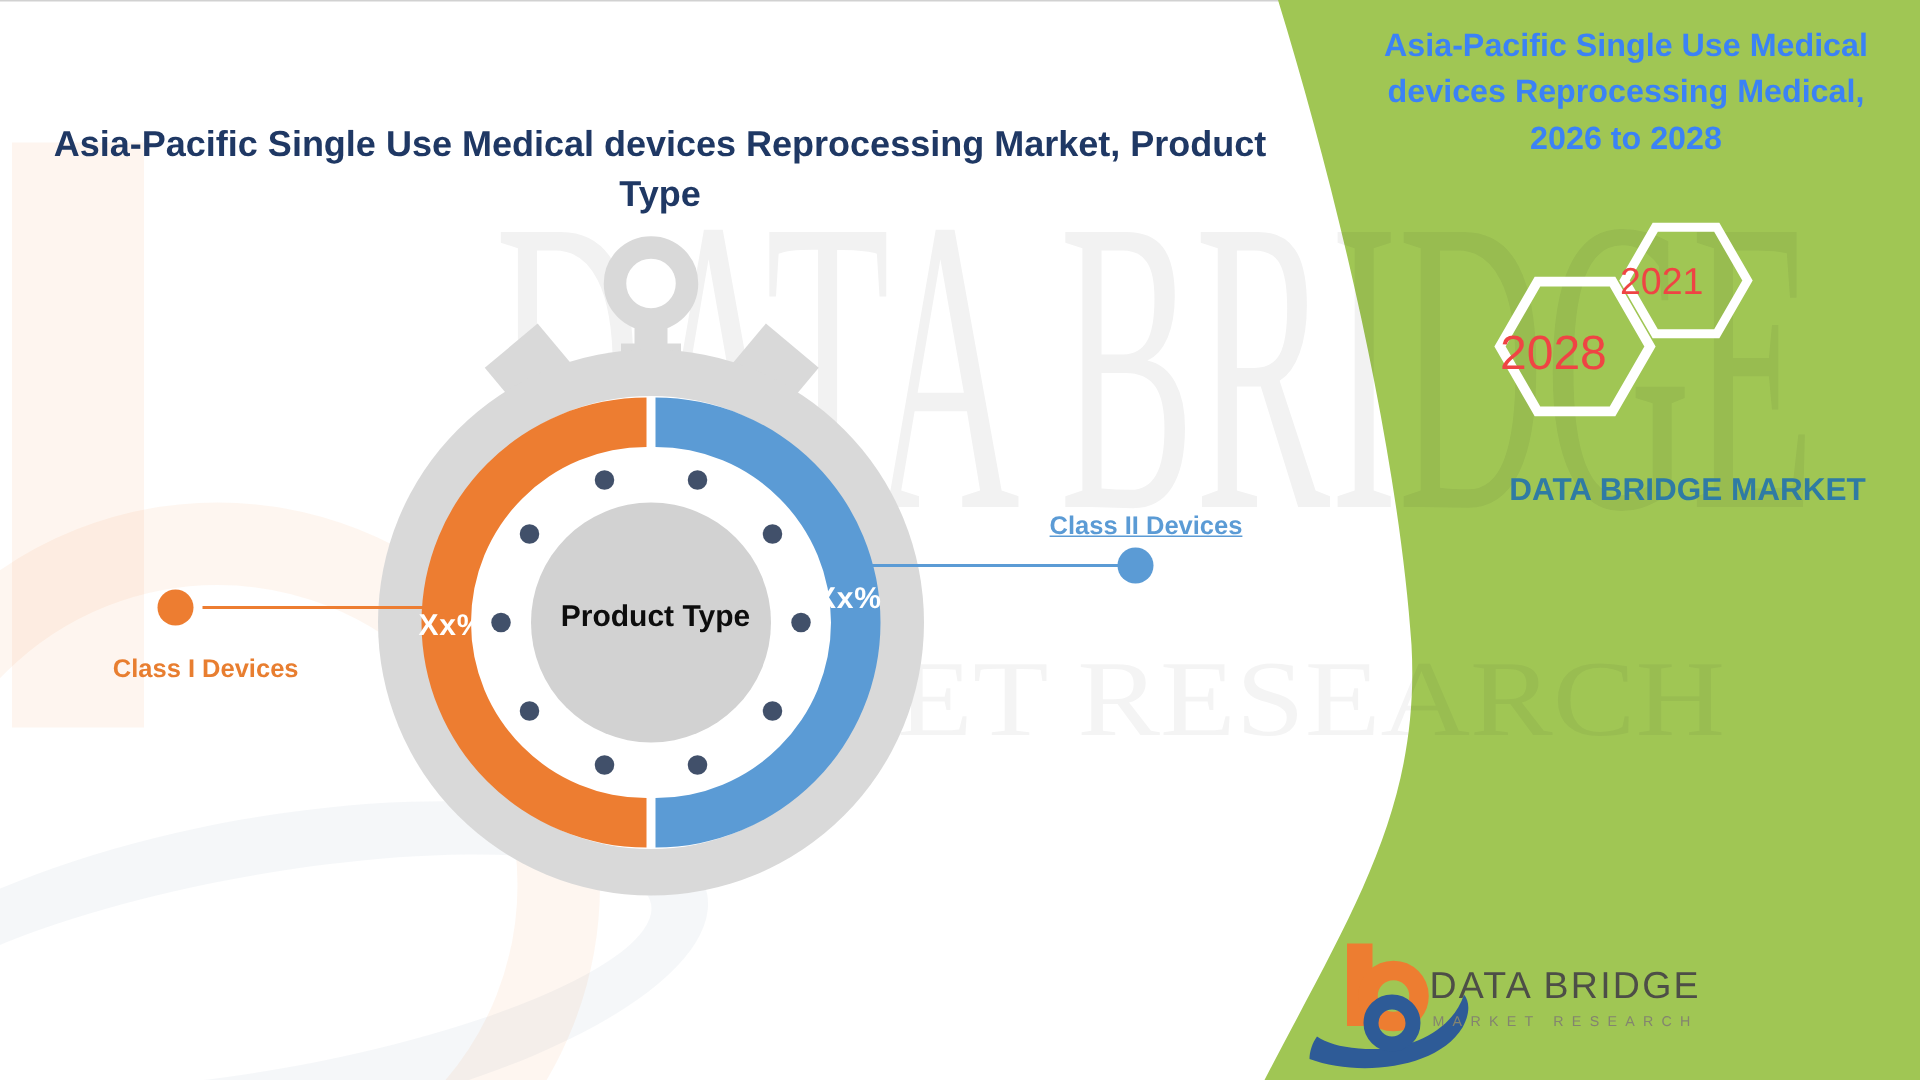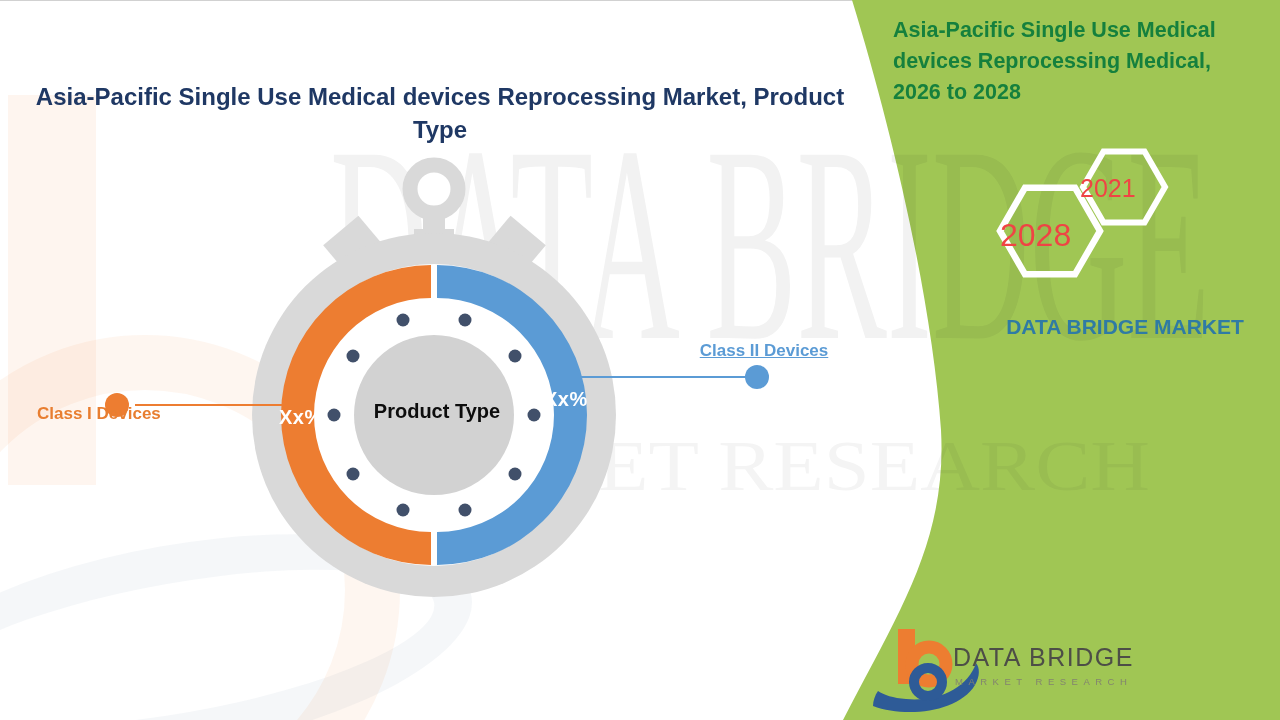--- a/index.html
+++ b/index.html
@@ -23,25 +23,25 @@
 
   .main-title{left:20px;top:48px;width:840px;text-align:center;
     color:#1F3864;font-size:24px;font-weight:600;line-height:33px;margin-top:32px;}
 
   .pct{color:#ffffff;font-size:20px;font-weight:700;letter-spacing:.5px;}
   .pct-left{left:279px;top:406px;}
   .pct-right{left:544px;top:388px;}
   .center-label{left:337px;top:400px;width:200px;text-align:center;
     color:#0d0d0d;font-size:20px;font-weight:700;}
   .callout-label{font-size:17px;font-weight:700;}
-  .label-c1{left:37px;top:404px;width:162px;text-align:left;color:#E87E30;}
+  .label-c1{left:37px;top:436px;width:162px;text-align:right;color:#E87E30;}
   .label-c2{left:688px;top:341px;width:152px;text-align:center;color:#5B9BD5;text-decoration:underline;}
 
-  .side-title{left:893px;top:15px;width:382px;text-align:left;
-    color:#15803d;font-size:21.5px;font-weight:600;line-height:31px;}
+  .side-title{left:893px;top:15px;width:382px;text-align:center;
+    color:#3b82f6;font-size:21.5px;font-weight:600;line-height:31px;}
   .year{font-weight:400;color:#ef4444;}
   .year-2028{left:1000px;top:217px;width:100px;font-size:32px;}
   .year-2021{left:1080px;top:174px;width:88px;font-size:25px;}
   .brand{left:970px;top:311px;width:310px;text-align:center;
     color:#2F7BA4;font-size:21px;font-weight:600;line-height:31px;}
 
   .footer-title{left:953px;top:643px;width:200px;color:#4D4E47;
     font-size:25px;letter-spacing:1.5px;font-weight:400;}
   .footer-sub{left:955px;top:676px;width:200px;color:#83846F;
     font-size:9.5px;letter-spacing:5.5px;font-weight:400;}

